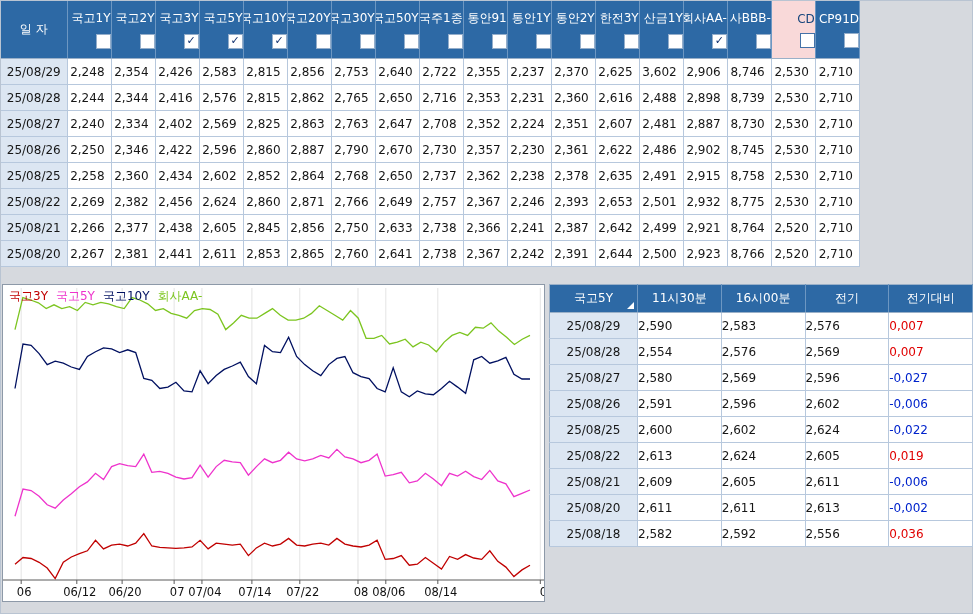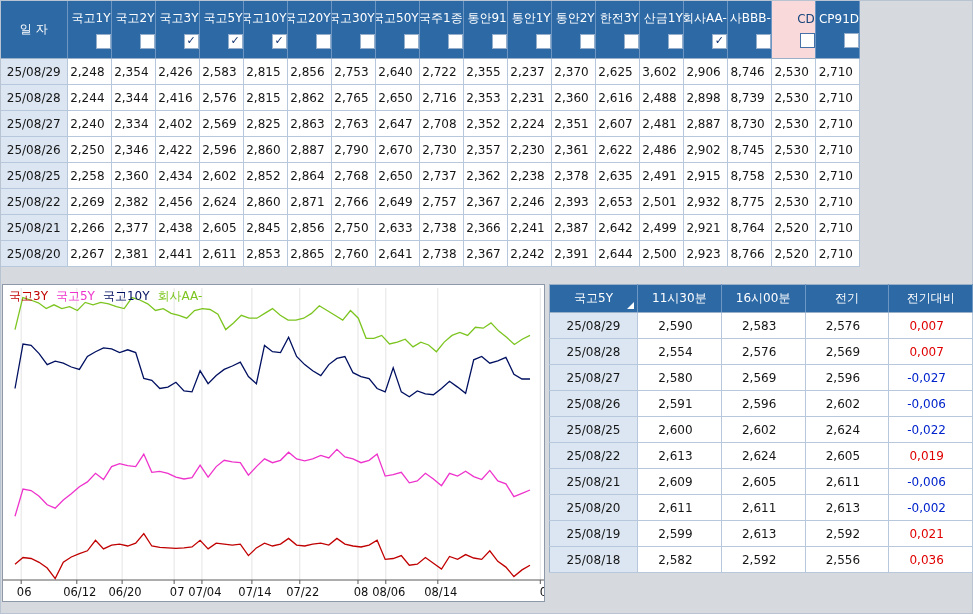--- a/index.html
+++ b/index.html
@@ -53,21 +53,21 @@
     padding:0;border-right:1px solid #6d97c2;border-bottom:1px solid #9ab0c8;
     position:relative;text-align:center;white-space:nowrap;
   }
   .sort-tri{
     position:absolute;right:3px;bottom:3px;width:0;height:0;
     border-left:7px solid transparent;border-bottom:7px solid #ffffff;
   }
   .detail-table td{
     height:25px;font-size:12px;color:#161616;background:#fff;
     border-right:1px solid #b7c8dd;border-bottom:1px solid #b7c8dd;
-    text-align:center;padding:0 8px 0 0;white-space:nowrap;
+    text-align:left;padding:0 8px 0 0;white-space:nowrap;
   }
   .detail-table td.date{background:#dce6f2;text-align:center;padding:0;}
   .detail-table td.up{color:#e00000;}
   .detail-table td.down{color:#0023cc;}
 </style>
 </head>
 <body>
 
 <div class="window">
 
@@ -495,27 +495,20 @@
               <td class="down">-0,006</td>
             </tr>
             <tr>
               <td class="date">25/08/20</td>
               <td>2,611</td>
               <td>2,611</td>
               <td>2,613</td>
               <td class="down">-0,002</td>
             </tr>
             <tr>
-              <td class="date">25/08/19</td>
-              <td>2,599</td>
-              <td>2,613</td>
-              <td>2,592</td>
-              <td class="up">0,021</td>
-            </tr>
-            <tr>
               <td class="date">25/08/18</td>
               <td>2,582</td>
               <td>2,592</td>
               <td>2,556</td>
               <td class="up">0,036</td>
             </tr>
           </tbody>
       </table>
     </div>
 

